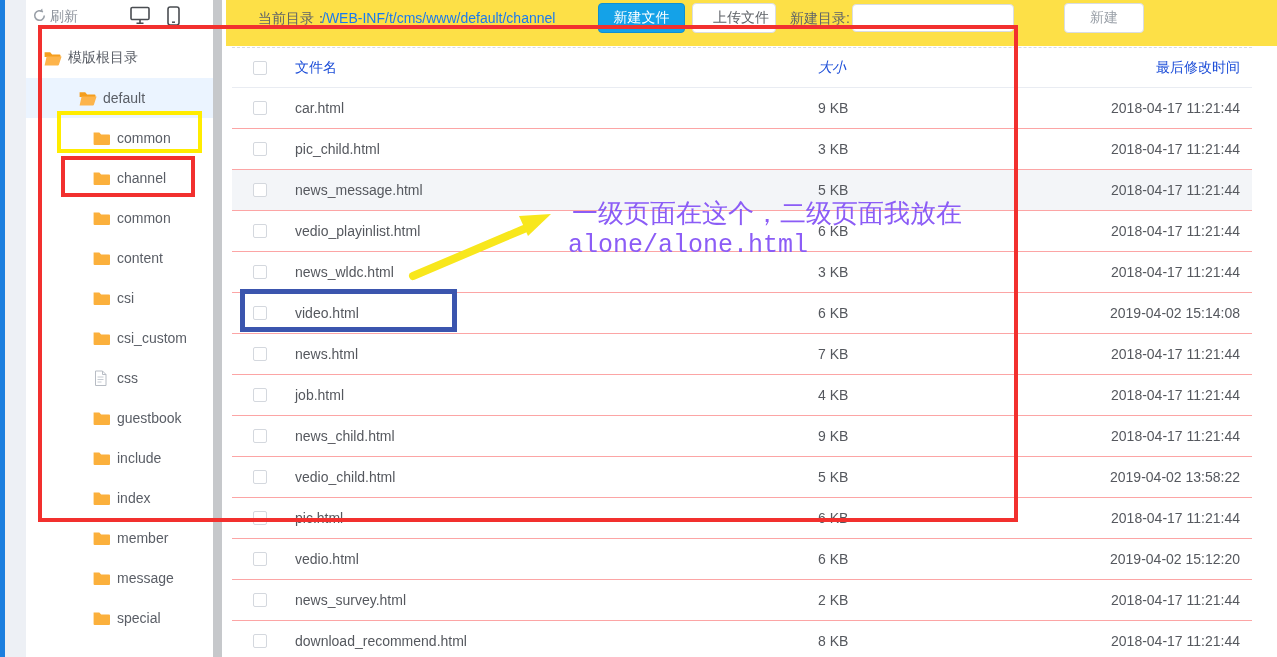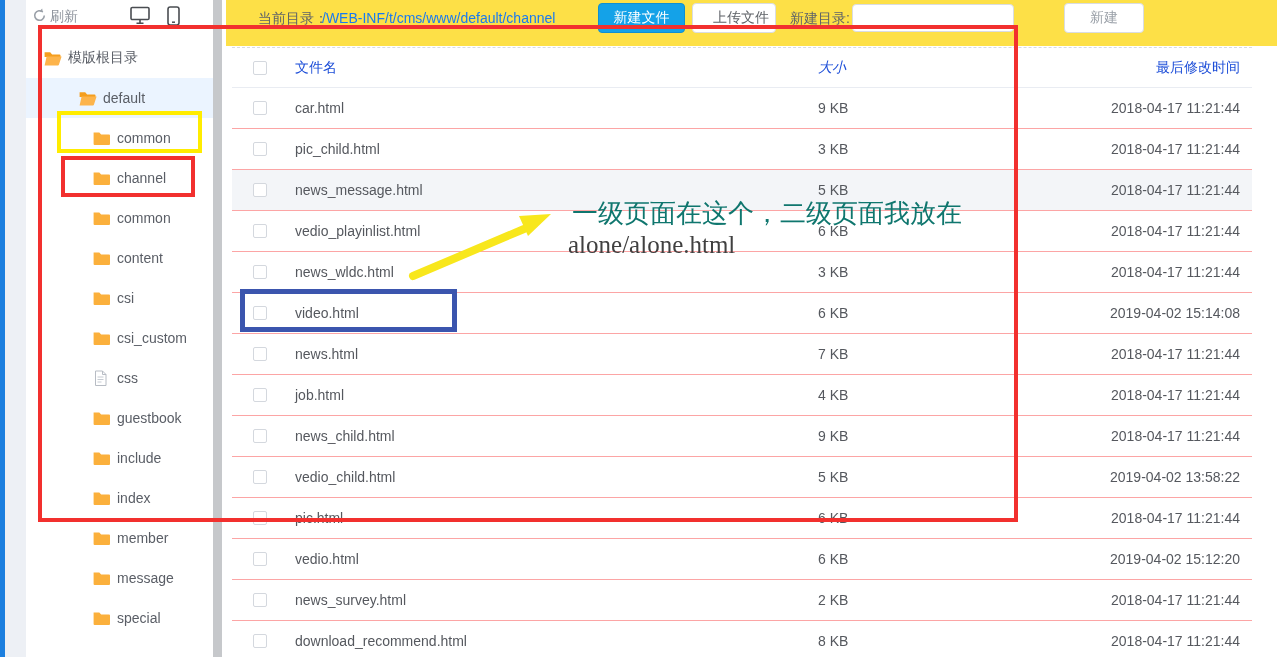--- a/index.html
+++ b/index.html
@@ -58,23 +58,23 @@
   .t-head .cb { top:13px; }
 
   
   .ann { position:absolute; pointer-events:none; }
   .red-box-big   { left:38px;  top:25px;  width:980px; height:497px; border:4px solid #f2302e; }
   .yellow-box    { left:57px;  top:111px; width:145px; height:42px;  border:4px solid #ffec00; }
   .red-box-small { left:61px;  top:156px; width:134px; height:41px;  border:4px solid #f2302e; }
   .blue-box      { left:240px; top:289px; width:217px; height:43px;  border:5px solid #3b55ae; }
   .arrow-svg     { left:405px; top:205px; }
   .note1 { position:absolute; left:572px; top:196px; font-family:"Liberation Serif","DejaVu Serif",serif;
-           font-size:26px; color:#0f766e; white-space:nowrap; pointer-events:none; }
-  .note2 { position:absolute; left:568px; top:231px; font-family:Liberation Serif, serif;
-           font-size:25px; color:#404040; white-space:nowrap; pointer-events:none; }
+           font-size:26px; color:#8b5cf6; white-space:nowrap; pointer-events:none; }
+  .note2 { position:absolute; left:568px; top:231px; font-family:Liberation Mono, monospace;
+           font-size:25px; color:#8b5cf6; white-space:nowrap; pointer-events:none; }
 </style>
 </head>
 <body>
 
 <div class="stage">
 
   <div class="accent-strip"></div>
   <div class="gutter"></div>
 
   <aside class="sidebar">

